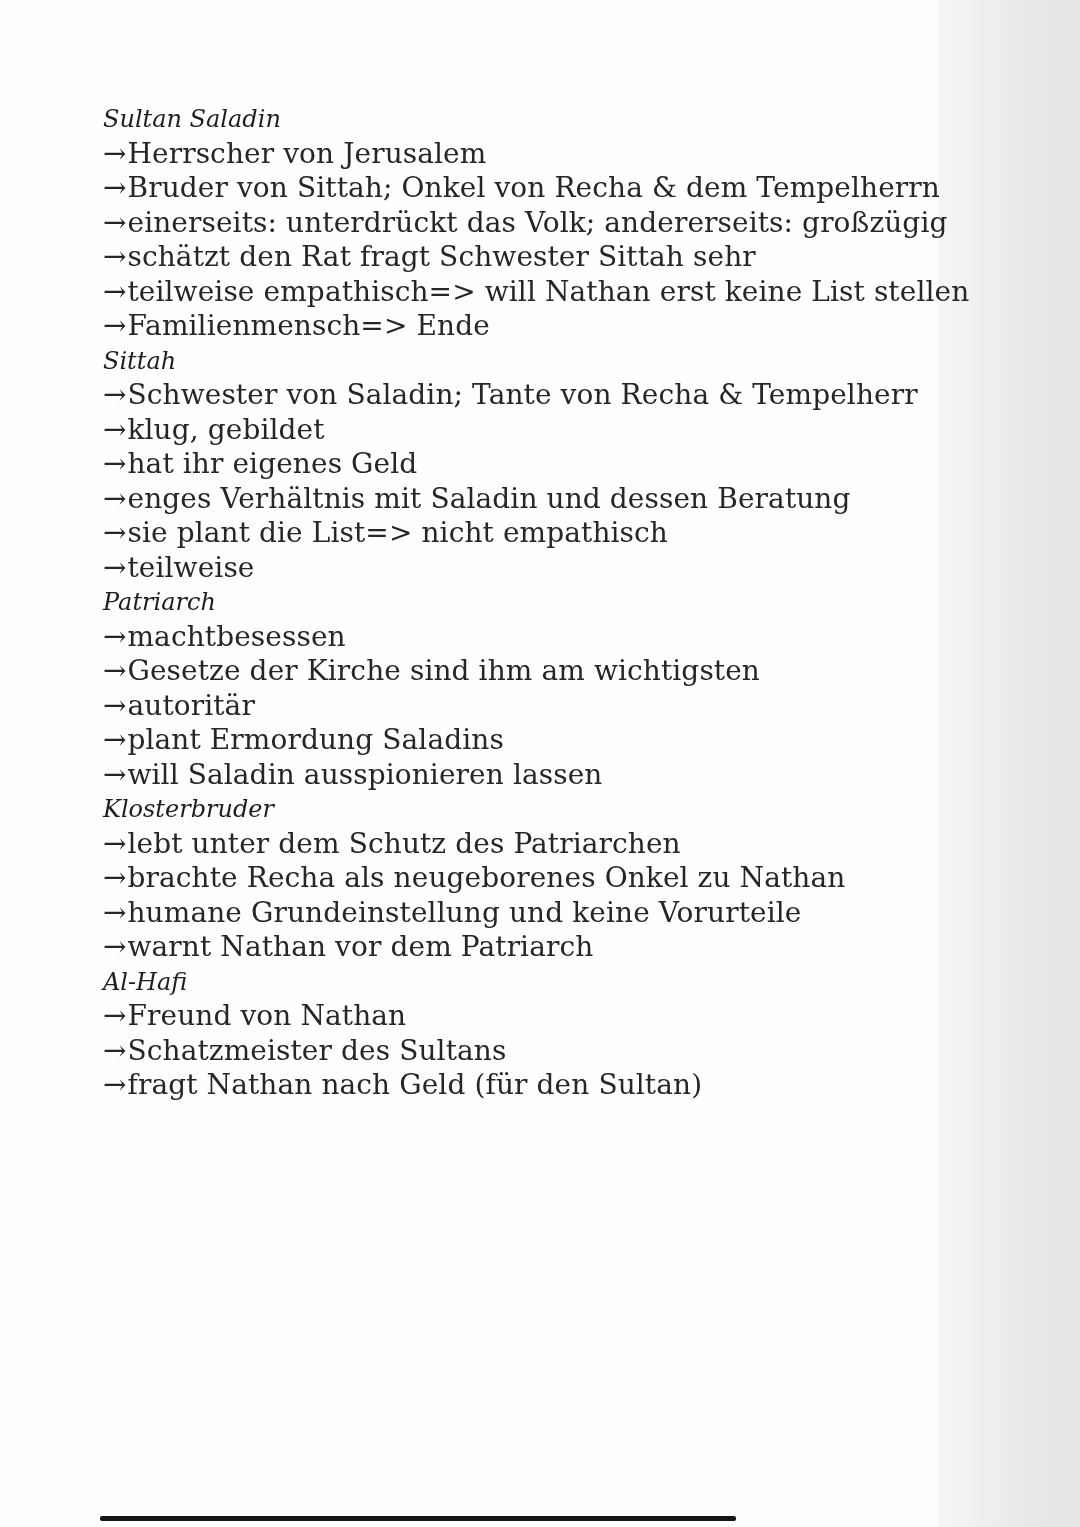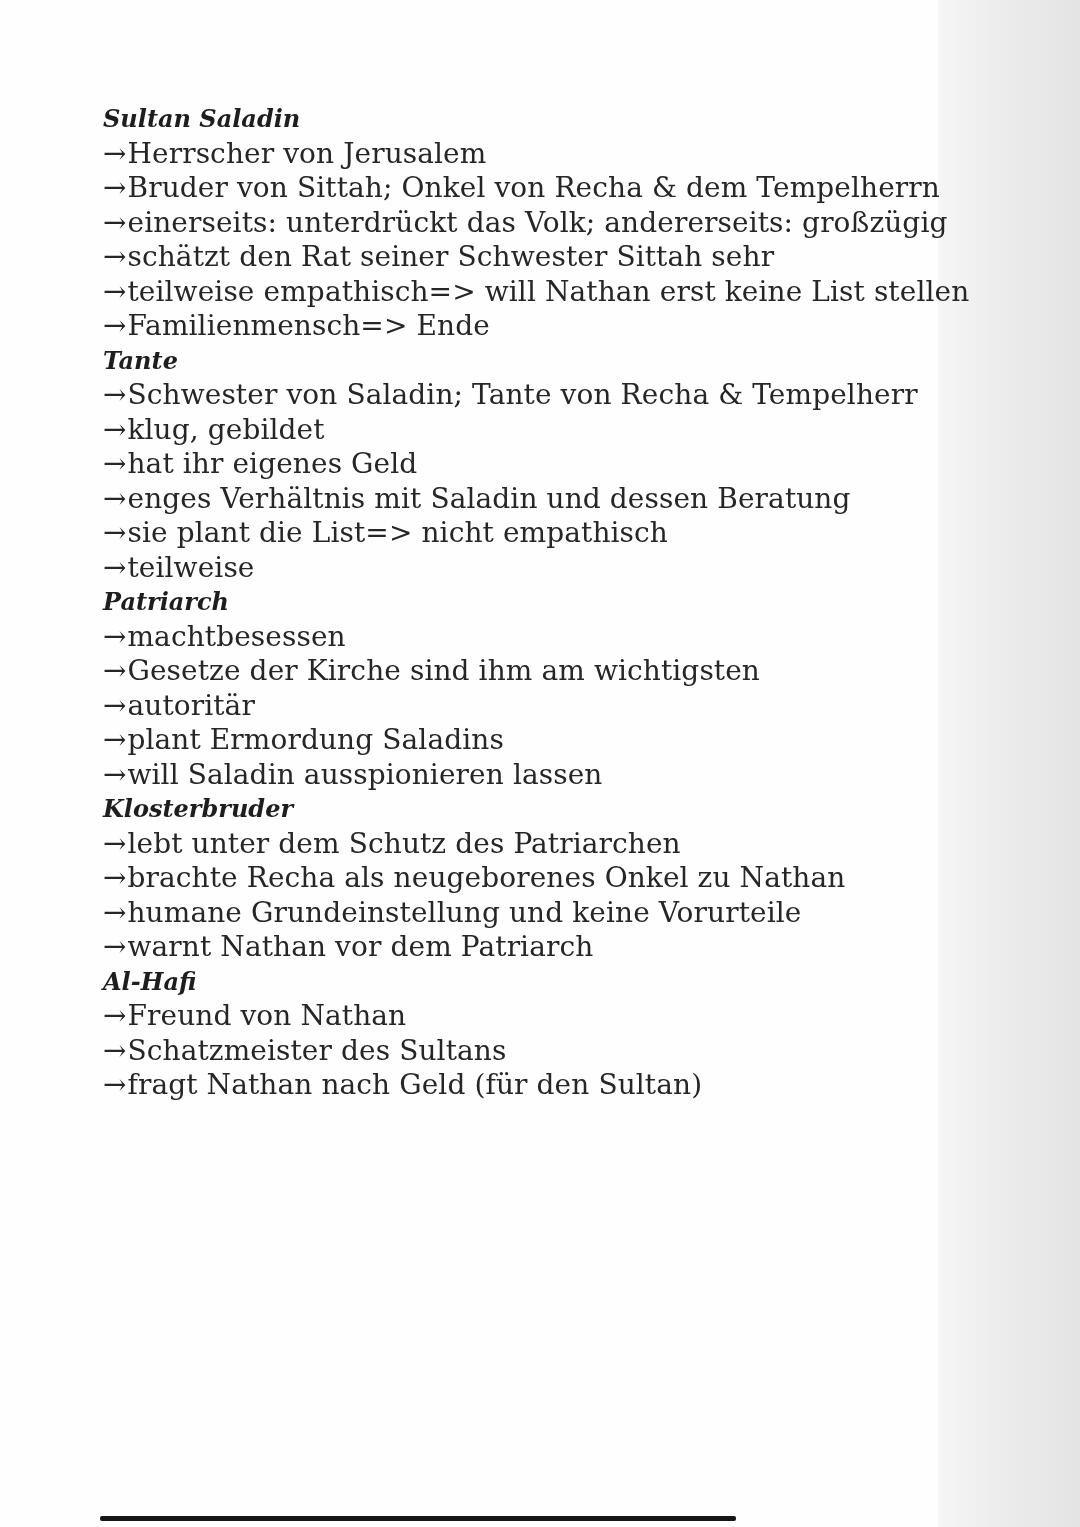--- a/index.html
+++ b/index.html
@@ -41,21 +41,21 @@
   }
   .content {
     position: absolute;
     top: 102px;
     left: 103px;
     width: 800px;
   }
   .section-heading {
     margin: 0;
     font-size: 24px;
-    font-weight: bold;
+    font-weight: normal;
     font-style: italic;
     line-height: 34.5px;
     color: #1e1e1e;
   }
   .line {
     font-size: 28px;
     line-height: 34.5px;
     white-space: nowrap;
     color: #262626;
   }
@@ -70,24 +70,24 @@
 </head>
 <body>
 
 <div class="page">
   <div class="scan-edge-right"></div>
   <main class="content">
       <h2 class="section-heading">Sultan Saladin</h2>
       <div class="line"><span class="arrow">→</span><span class="item-text">Herrscher von Jerusalem</span></div>
       <div class="line"><span class="arrow">→</span><span class="item-text">Bruder von Sittah; Onkel von Recha &amp; dem Tempelherrn</span></div>
       <div class="line"><span class="arrow">→</span><span class="item-text">einerseits: unterdrückt das Volk; andererseits: großzügig</span></div>
-      <div class="line"><span class="arrow">→</span><span class="item-text">schätzt den Rat seiner Schwester Sittah sehr</span></div>
+      <div class="line"><span class="arrow">→</span><span class="item-text">schätzt den Rat fragt Schwester Sittah sehr</span></div>
       <div class="line"><span class="arrow">→</span><span class="item-text">teilweise empathisch=&gt; will Nathan erst keine List stellen</span></div>
       <div class="line"><span class="arrow">→</span><span class="item-text">Familienmensch=&gt; Ende</span></div>
-      <h2 class="section-heading">Tante</h2>
+      <h2 class="section-heading">Sittah</h2>
       <div class="line"><span class="arrow">→</span><span class="item-text">Schwester von Saladin; Tante von Recha &amp; Tempelherr</span></div>
       <div class="line"><span class="arrow">→</span><span class="item-text">klug, gebildet</span></div>
       <div class="line"><span class="arrow">→</span><span class="item-text">hat ihr eigenes Geld</span></div>
       <div class="line"><span class="arrow">→</span><span class="item-text">enges Verhältnis mit Saladin und dessen Beratung</span></div>
       <div class="line"><span class="arrow">→</span><span class="item-text">sie plant die List=&gt; nicht empathisch</span></div>
       <div class="line"><span class="arrow">→</span><span class="item-text">teilweise</span></div>
       <h2 class="section-heading">Patriarch</h2>
       <div class="line"><span class="arrow">→</span><span class="item-text">machtbesessen</span></div>
       <div class="line"><span class="arrow">→</span><span class="item-text">Gesetze der Kirche sind ihm am wichtigsten</span></div>
       <div class="line"><span class="arrow">→</span><span class="item-text">autoritär</span></div>

